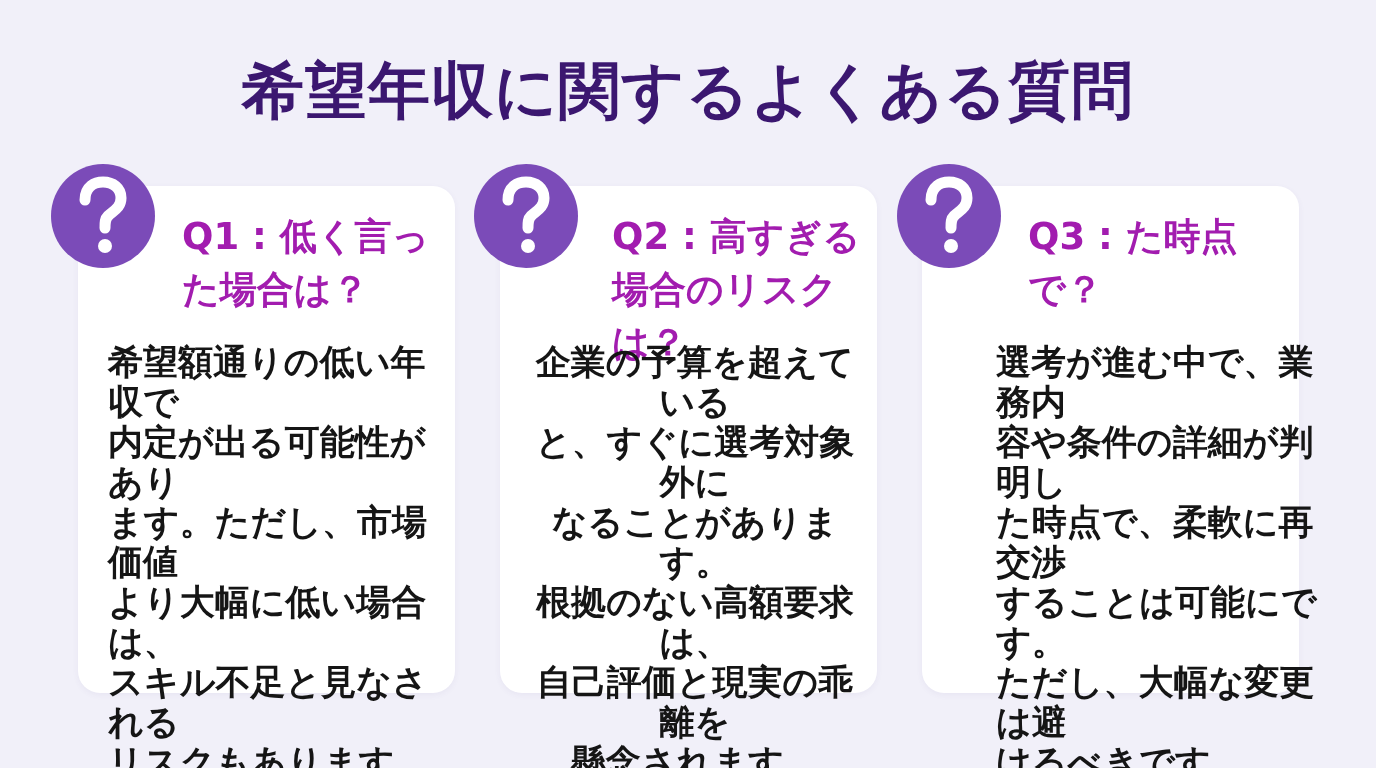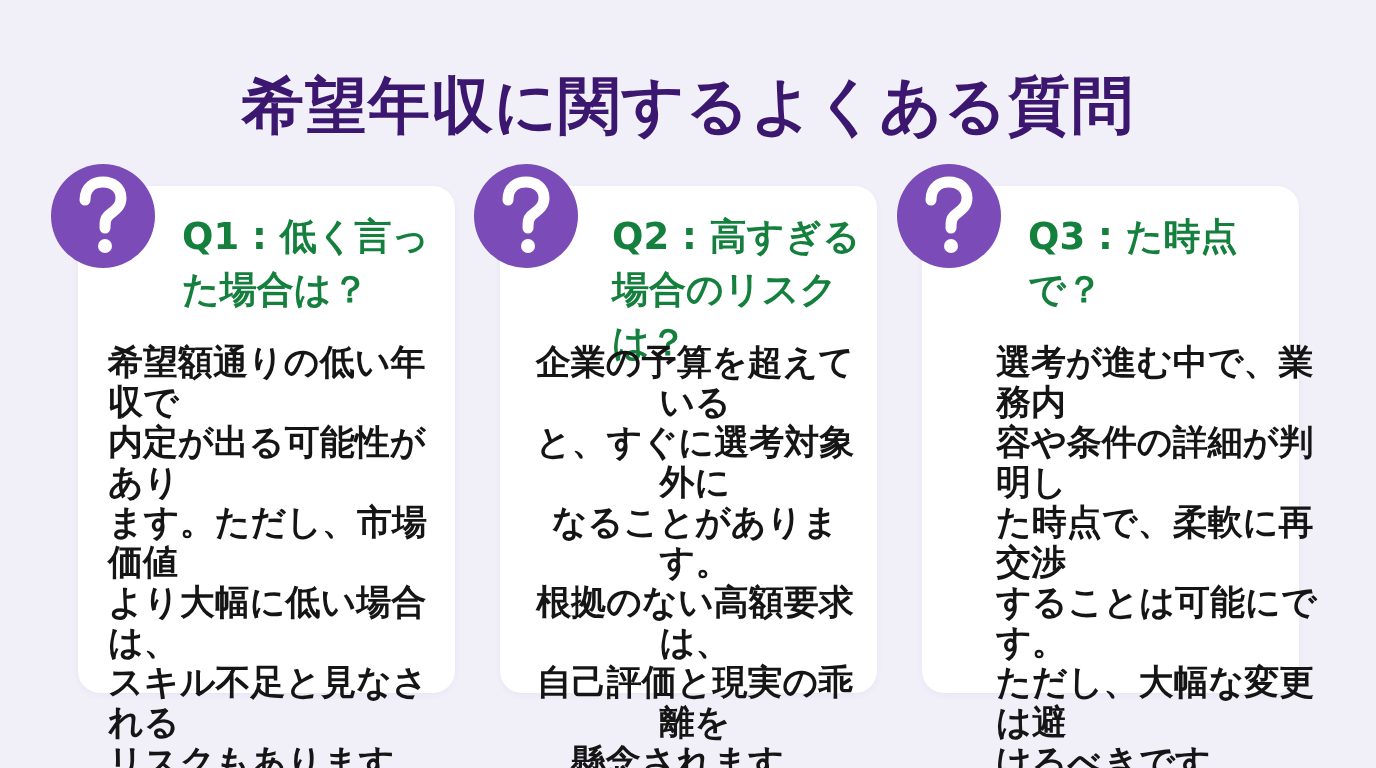--- a/index.html
+++ b/index.html
@@ -3,38 +3,38 @@
 <meta charset="utf-8">
 <style>
   html, body { margin:0; padding:0; }
   body {
     width:1376px; height:768px; overflow:hidden;
     background:#f1f0f9;
     font-family:"DejaVu Sans", "Liberation Sans", sans-serif;
     position:relative;
   }
   .title {
-    position:absolute; left:0; top:66px; width:1376px;
+    position:absolute; left:0; top:51px; width:1376px;
     text-align:center; font-size:62px; font-weight:bold;
     color:#3b1770; letter-spacing:1px; line-height:80px;
   }
   .card {
     position:absolute; top:186px; width:377px; height:507px;
     background:#ffffff; border-radius:22px;
     box-shadow:0 2px 6px rgba(90,70,140,0.06);
   }
   .qcircle {
     position:absolute; top:164px; width:104px; height:104px;
     border-radius:50%; background:#7b4bb8;
     display:flex; align-items:center; justify-content:center;
   }
   .qcircle svg { width:64px; height:80px; }
   .qtitle {
     position:absolute; top:210px; width:260px;
-    font-size:37px; font-weight:bold; color:#15803d;
+    font-size:37px; font-weight:bold; color:#a21caf;
     line-height:53px;
   }
   .qbody {
     position:absolute; top:342px; width:330px;
     font-size:35px; font-weight:bold; color:#151515;
     line-height:40px; white-space:pre-line;
   }
 </style>
 </head>
 <body>

